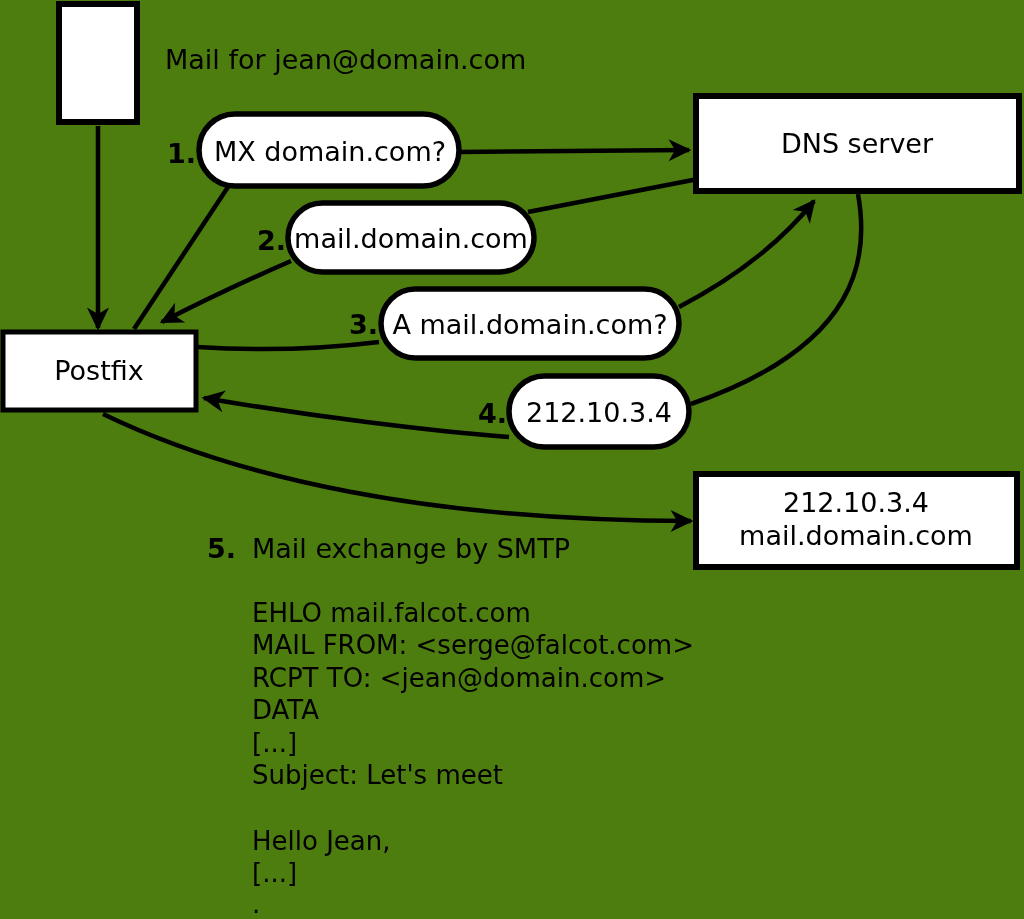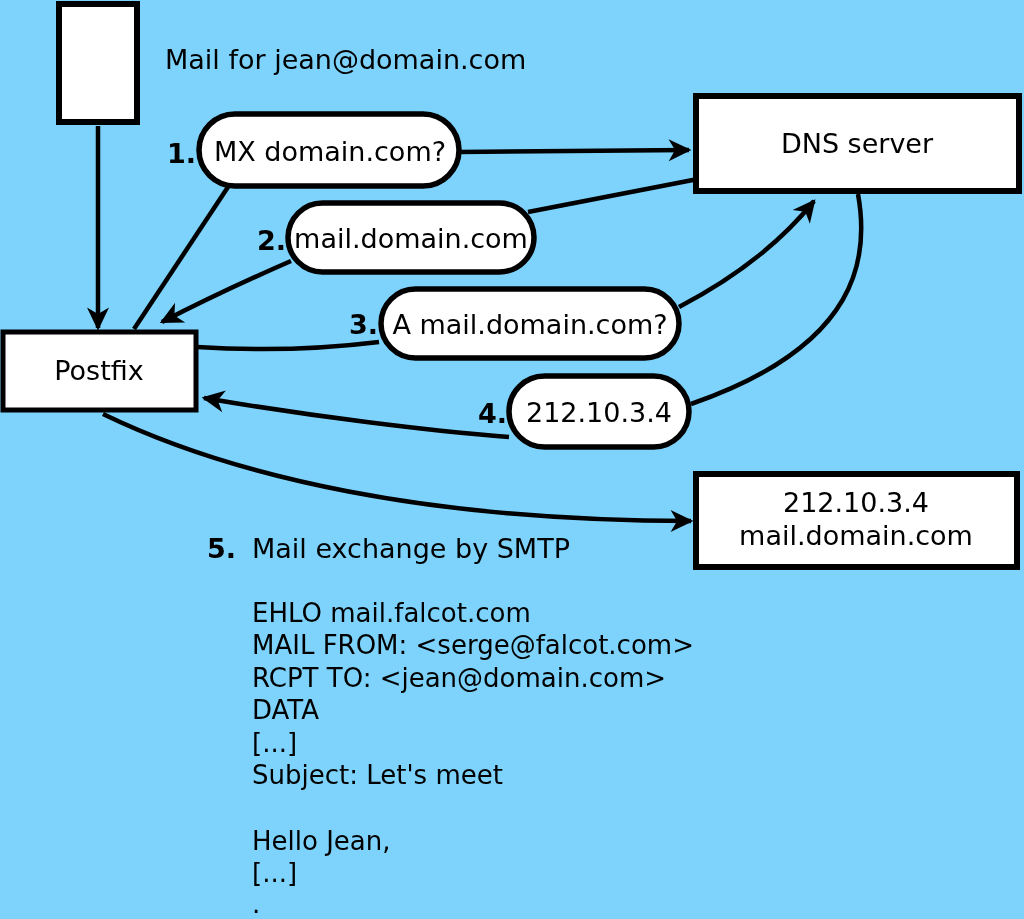--- a/index.html
+++ b/index.html
@@ -4,21 +4,21 @@
 <style>
   html, body {
     margin: 0;
     padding: 0;
     background: #ffffff;
   }
   .stage {
     position: relative;
     width: 1024px;
     height: 919px;
-    background: #7dd3fc;
+    background: #4d7c0f;
     overflow: hidden;
   }
   svg {
     display: block;
   }
   svg text {
     font-family: "DejaVu Sans", "Liberation Sans", sans-serif;
     fill: #000000;
   }
   .t27 { font-size: 27px; }

